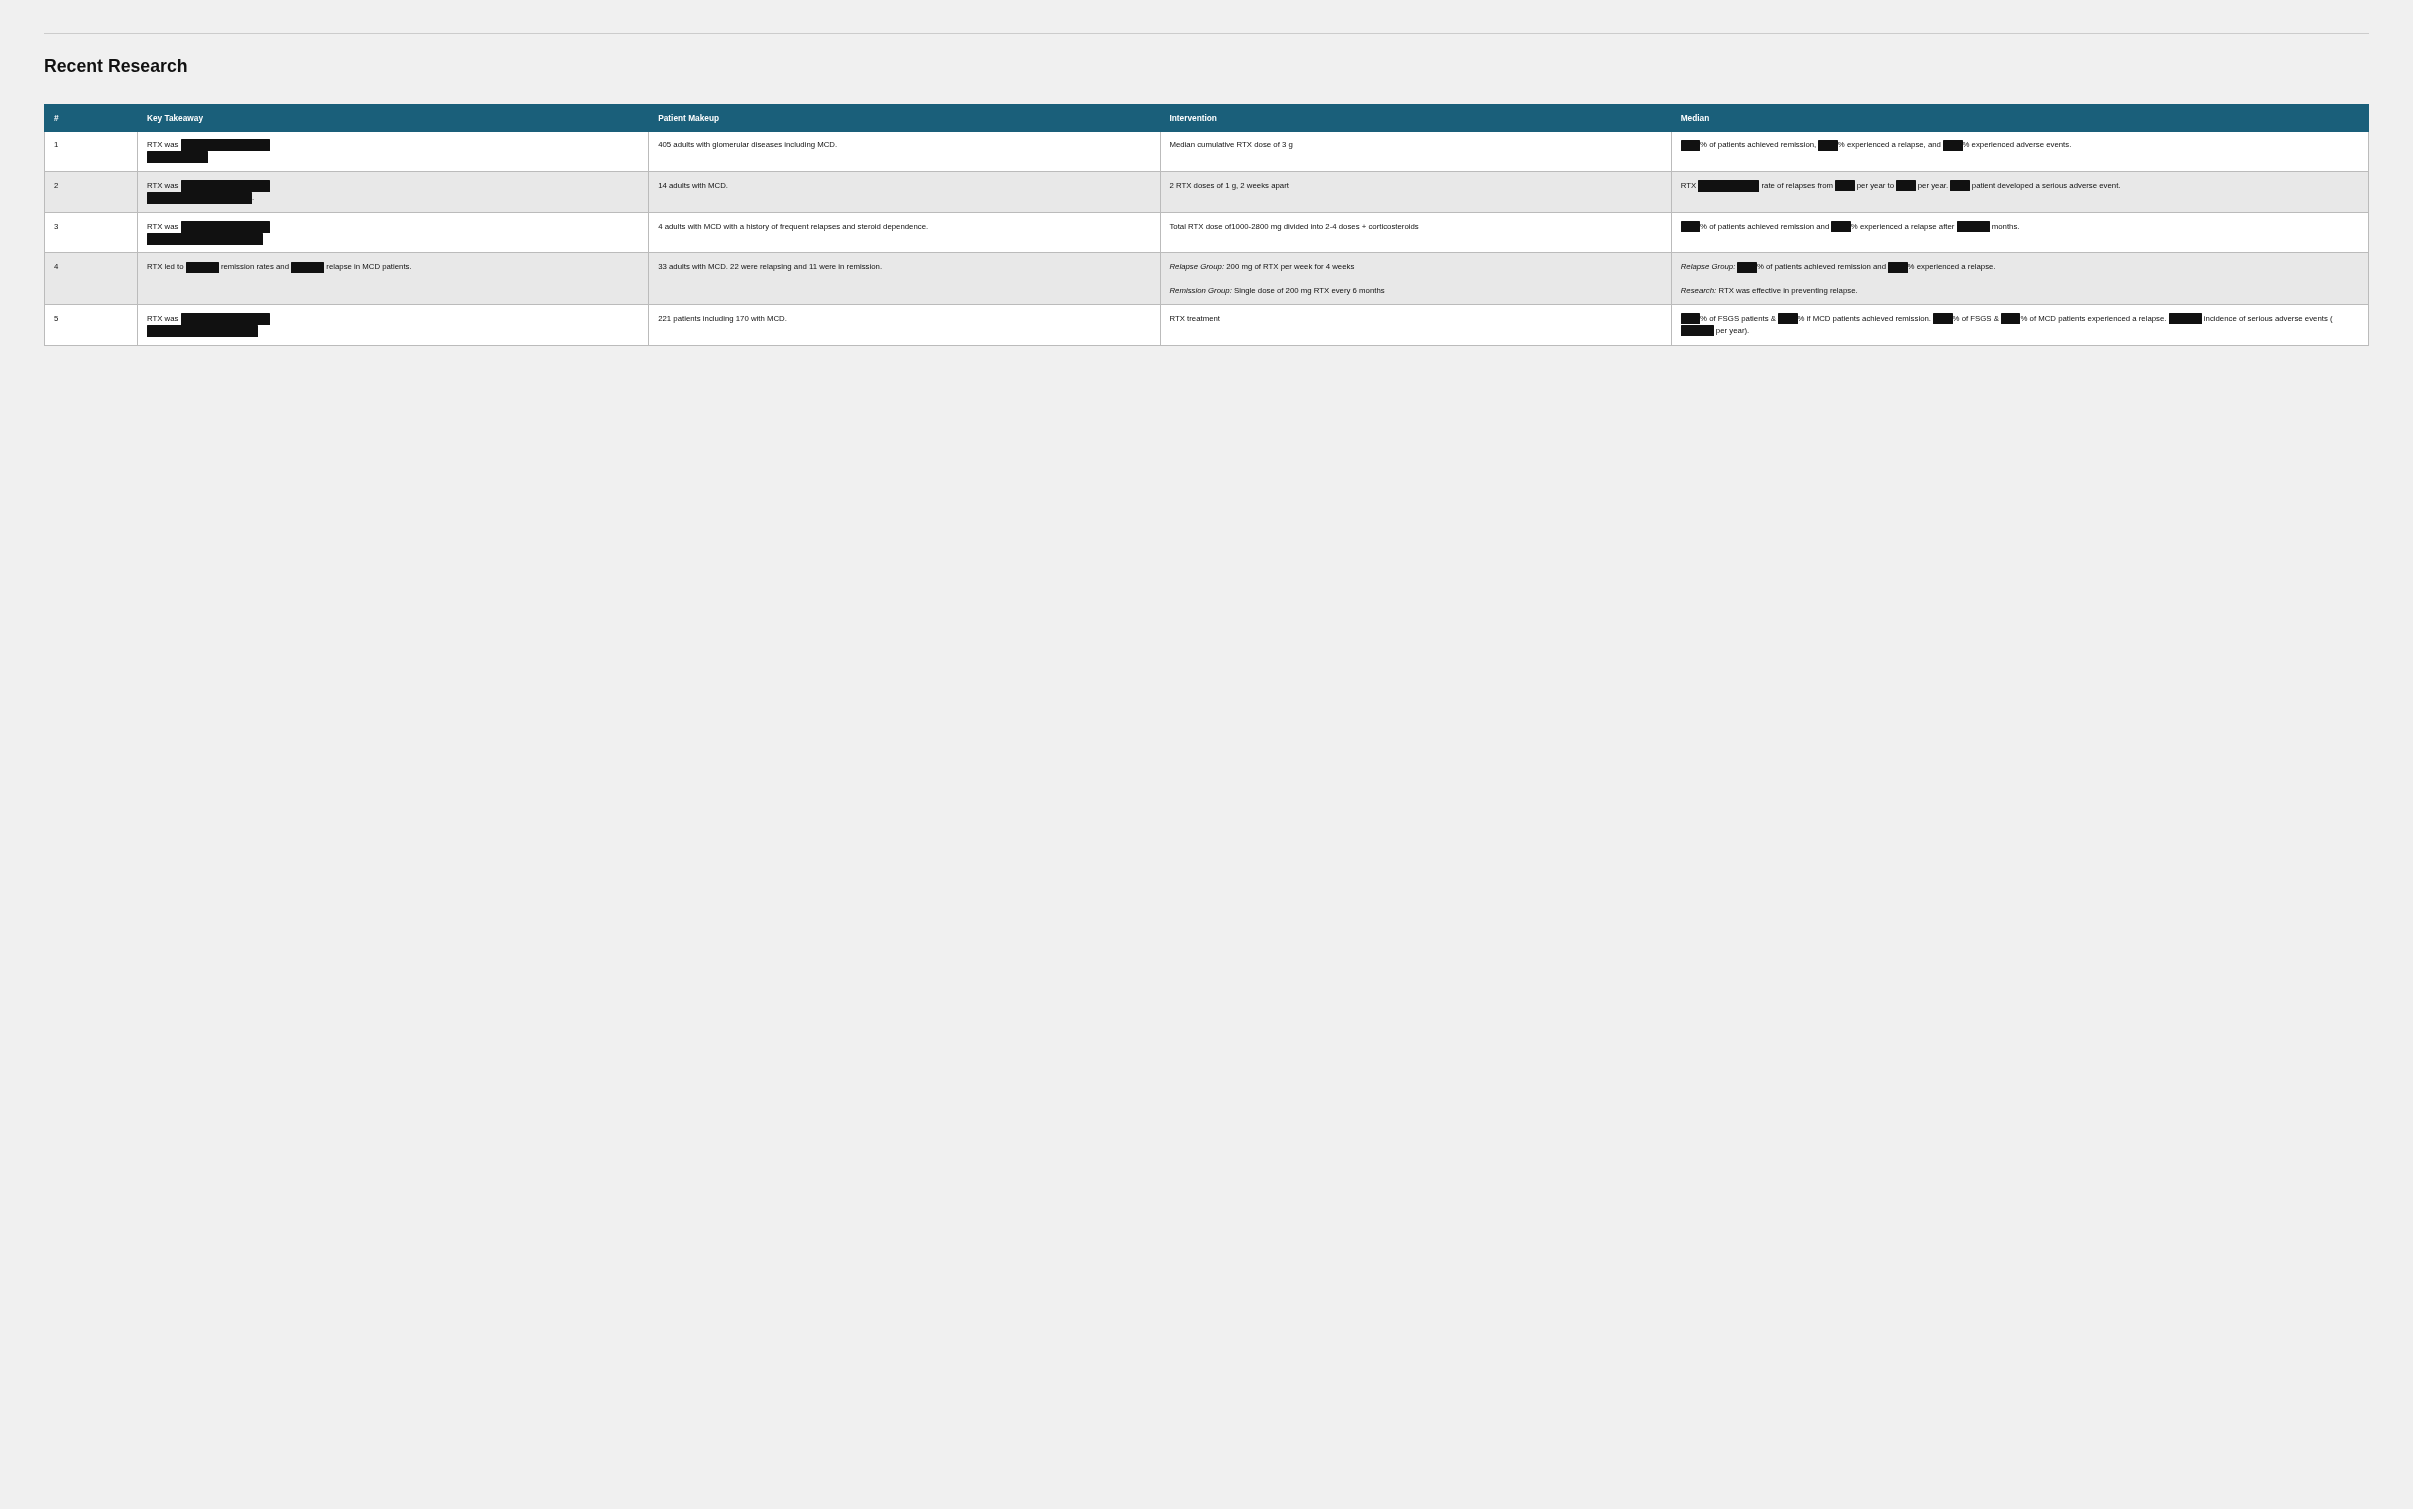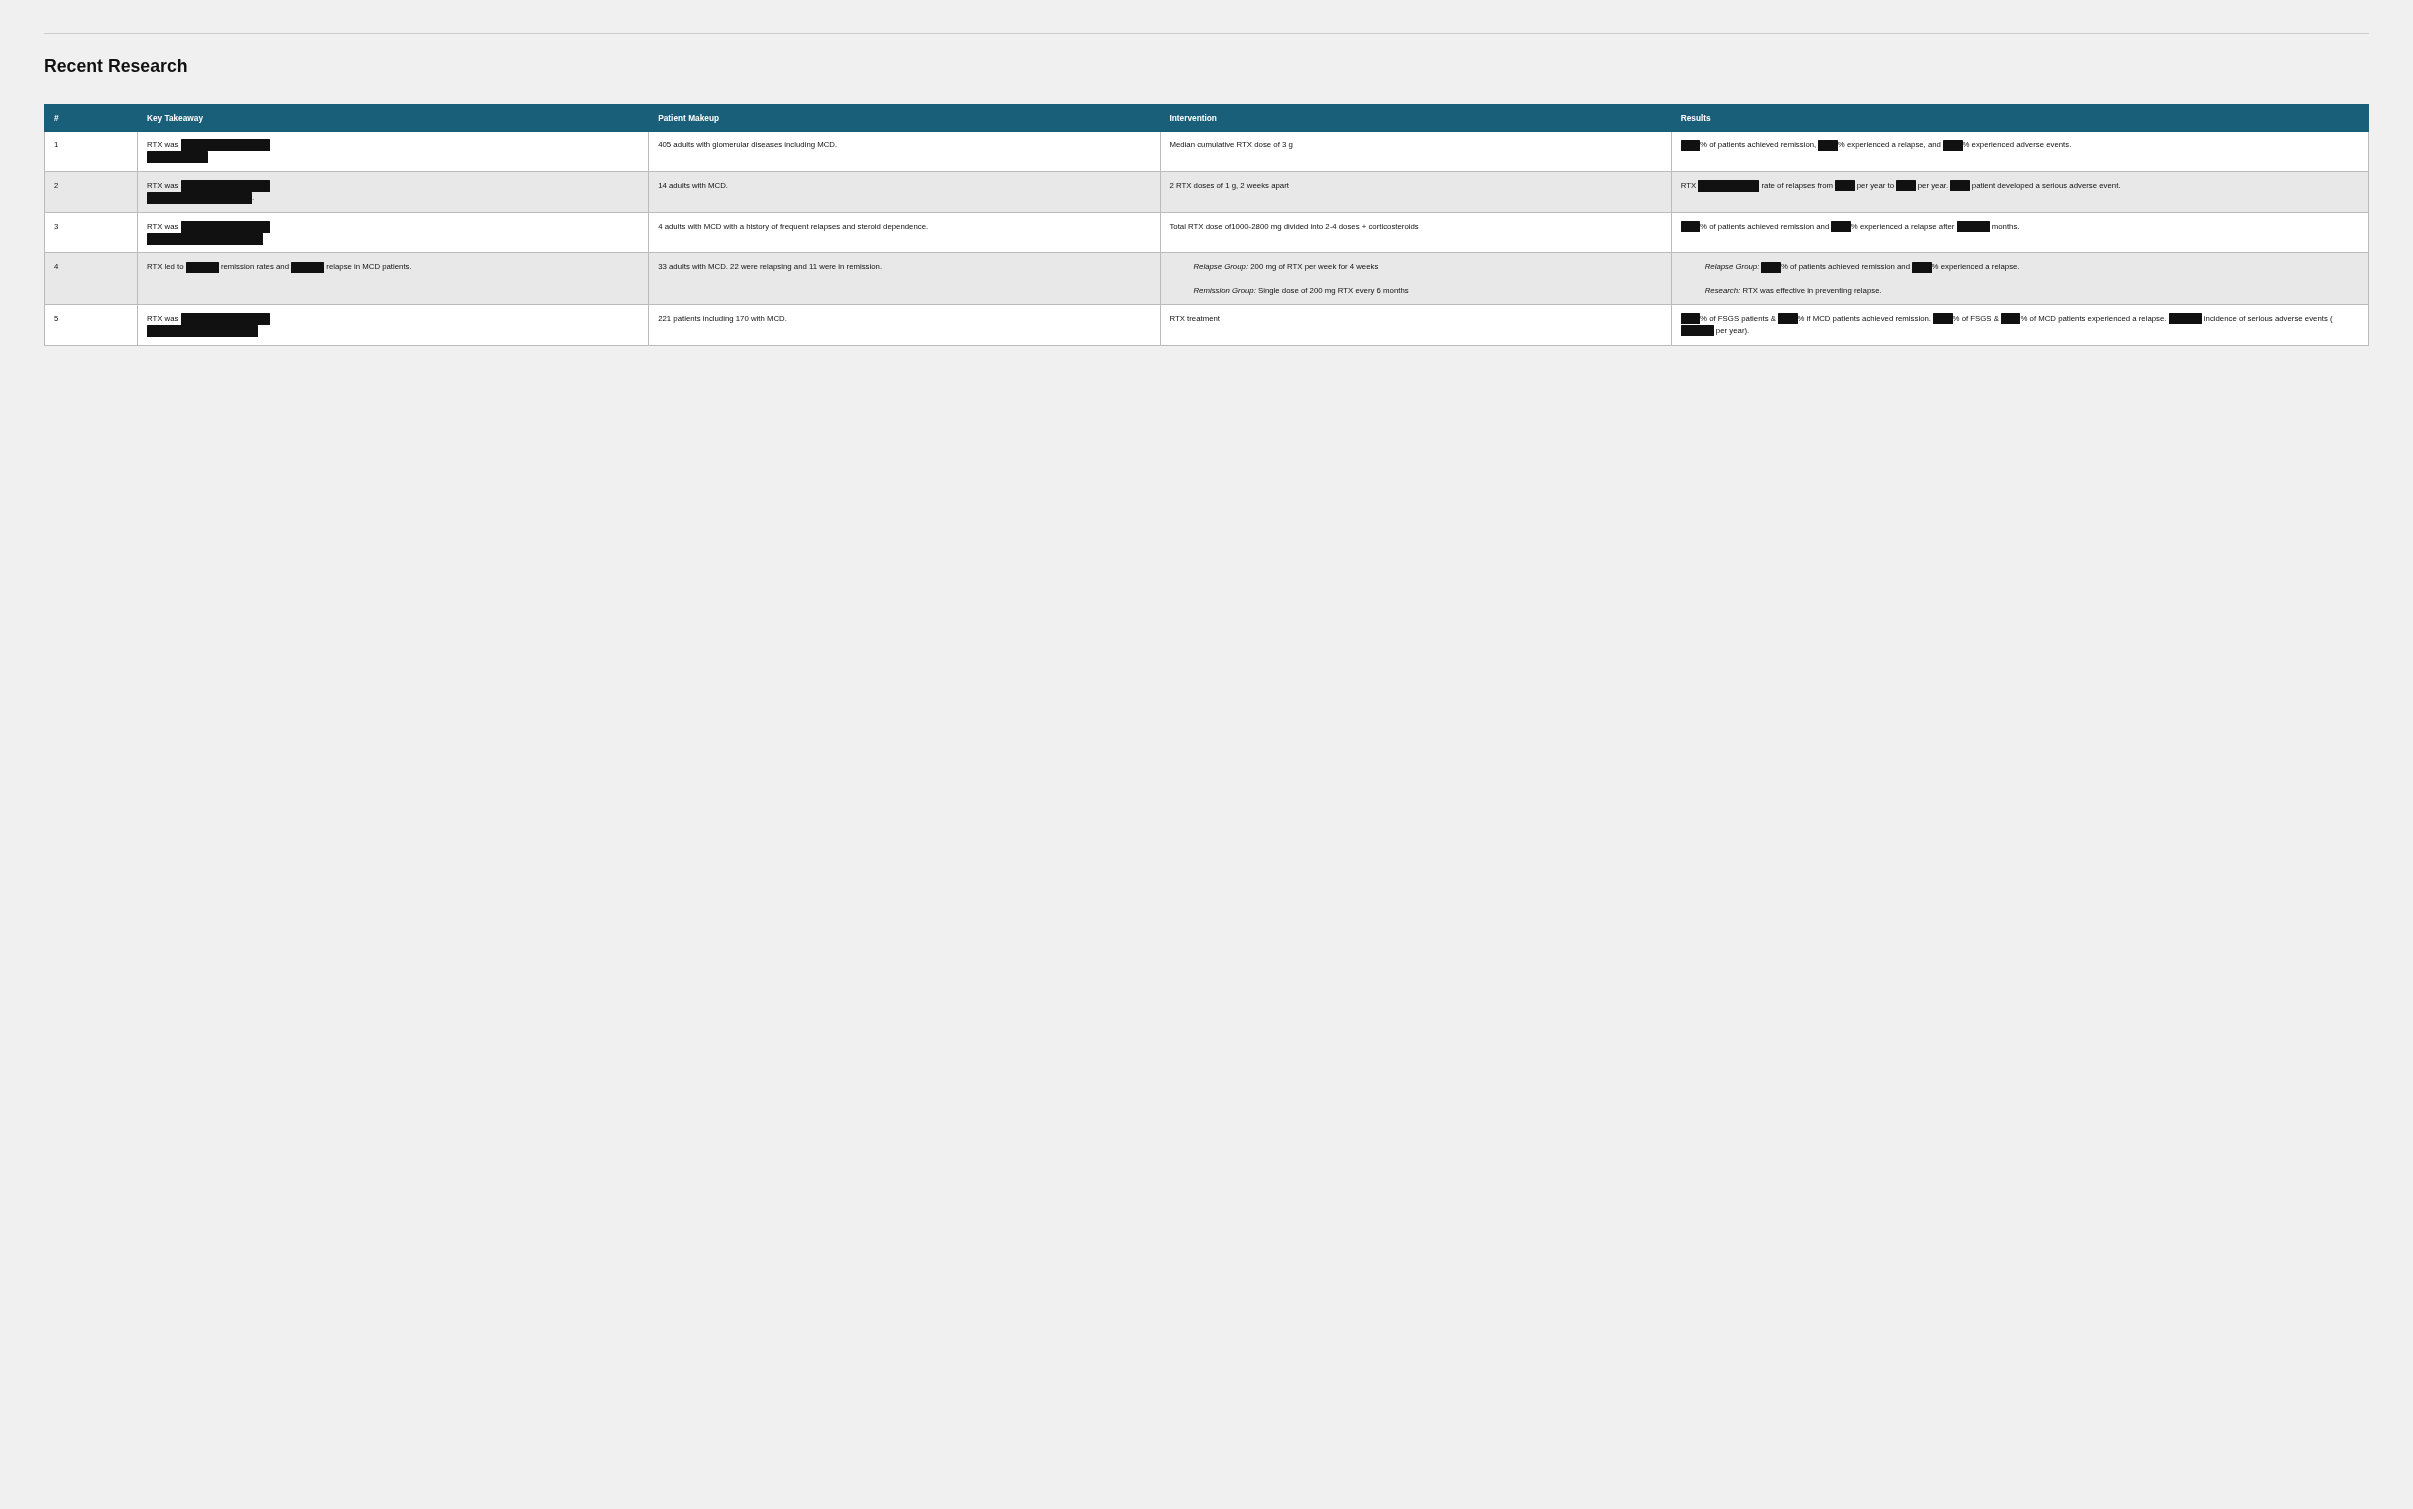--- a/index.html
+++ b/index.html
@@ -48,21 +48,21 @@
       background: #111;
       color: #111;
       border-radius: 0.6px;
       vertical-align: middle;
       user-select: none;
     }
     .redacted-lg { width: 89px; height: 12px; }
     .redacted-md { width: 61px; height: 12px; }
     .redacted-sm { width: 33px; height: 11px; }
     .redacted-xs { width: 19.4px; height: 11px; }
-    td em { font-style: italic; margin-left: 24px; }
+    td em { font-style: italic; }
     .num-col { width: 22px; }
     .takeaway-col { width: 22%; }
     .makeup-col { width: 22%; }
     .intervention-col { width: 22%; }
     .results-col { width: 30%; }
     hr.top-line {
       border: none;
       border-top: 0.6px solid #ccc;
       margin-bottom: 22px;
     }
@@ -74,21 +74,21 @@
 
 <div class="page-title">Recent Research</div>
 
 <table>
   <thead>
     <tr>
       <th class="num-col">#</th>
       <th class="takeaway-col">Key Takeaway</th>
       <th class="makeup-col">Patient Makeup</th>
       <th class="intervention-col">Intervention</th>
-      <th class="results-col">Results</th>
+      <th class="results-col">Median</th>
     </tr>
   </thead>
   <tbody>
 
     <tr>
       <td>1</td>
       <td>
         RTX was <span class="redacted redacted-lg">&nbsp;</span><br>
         <span class="redacted redacted-md">&nbsp;</span>
       </td>

